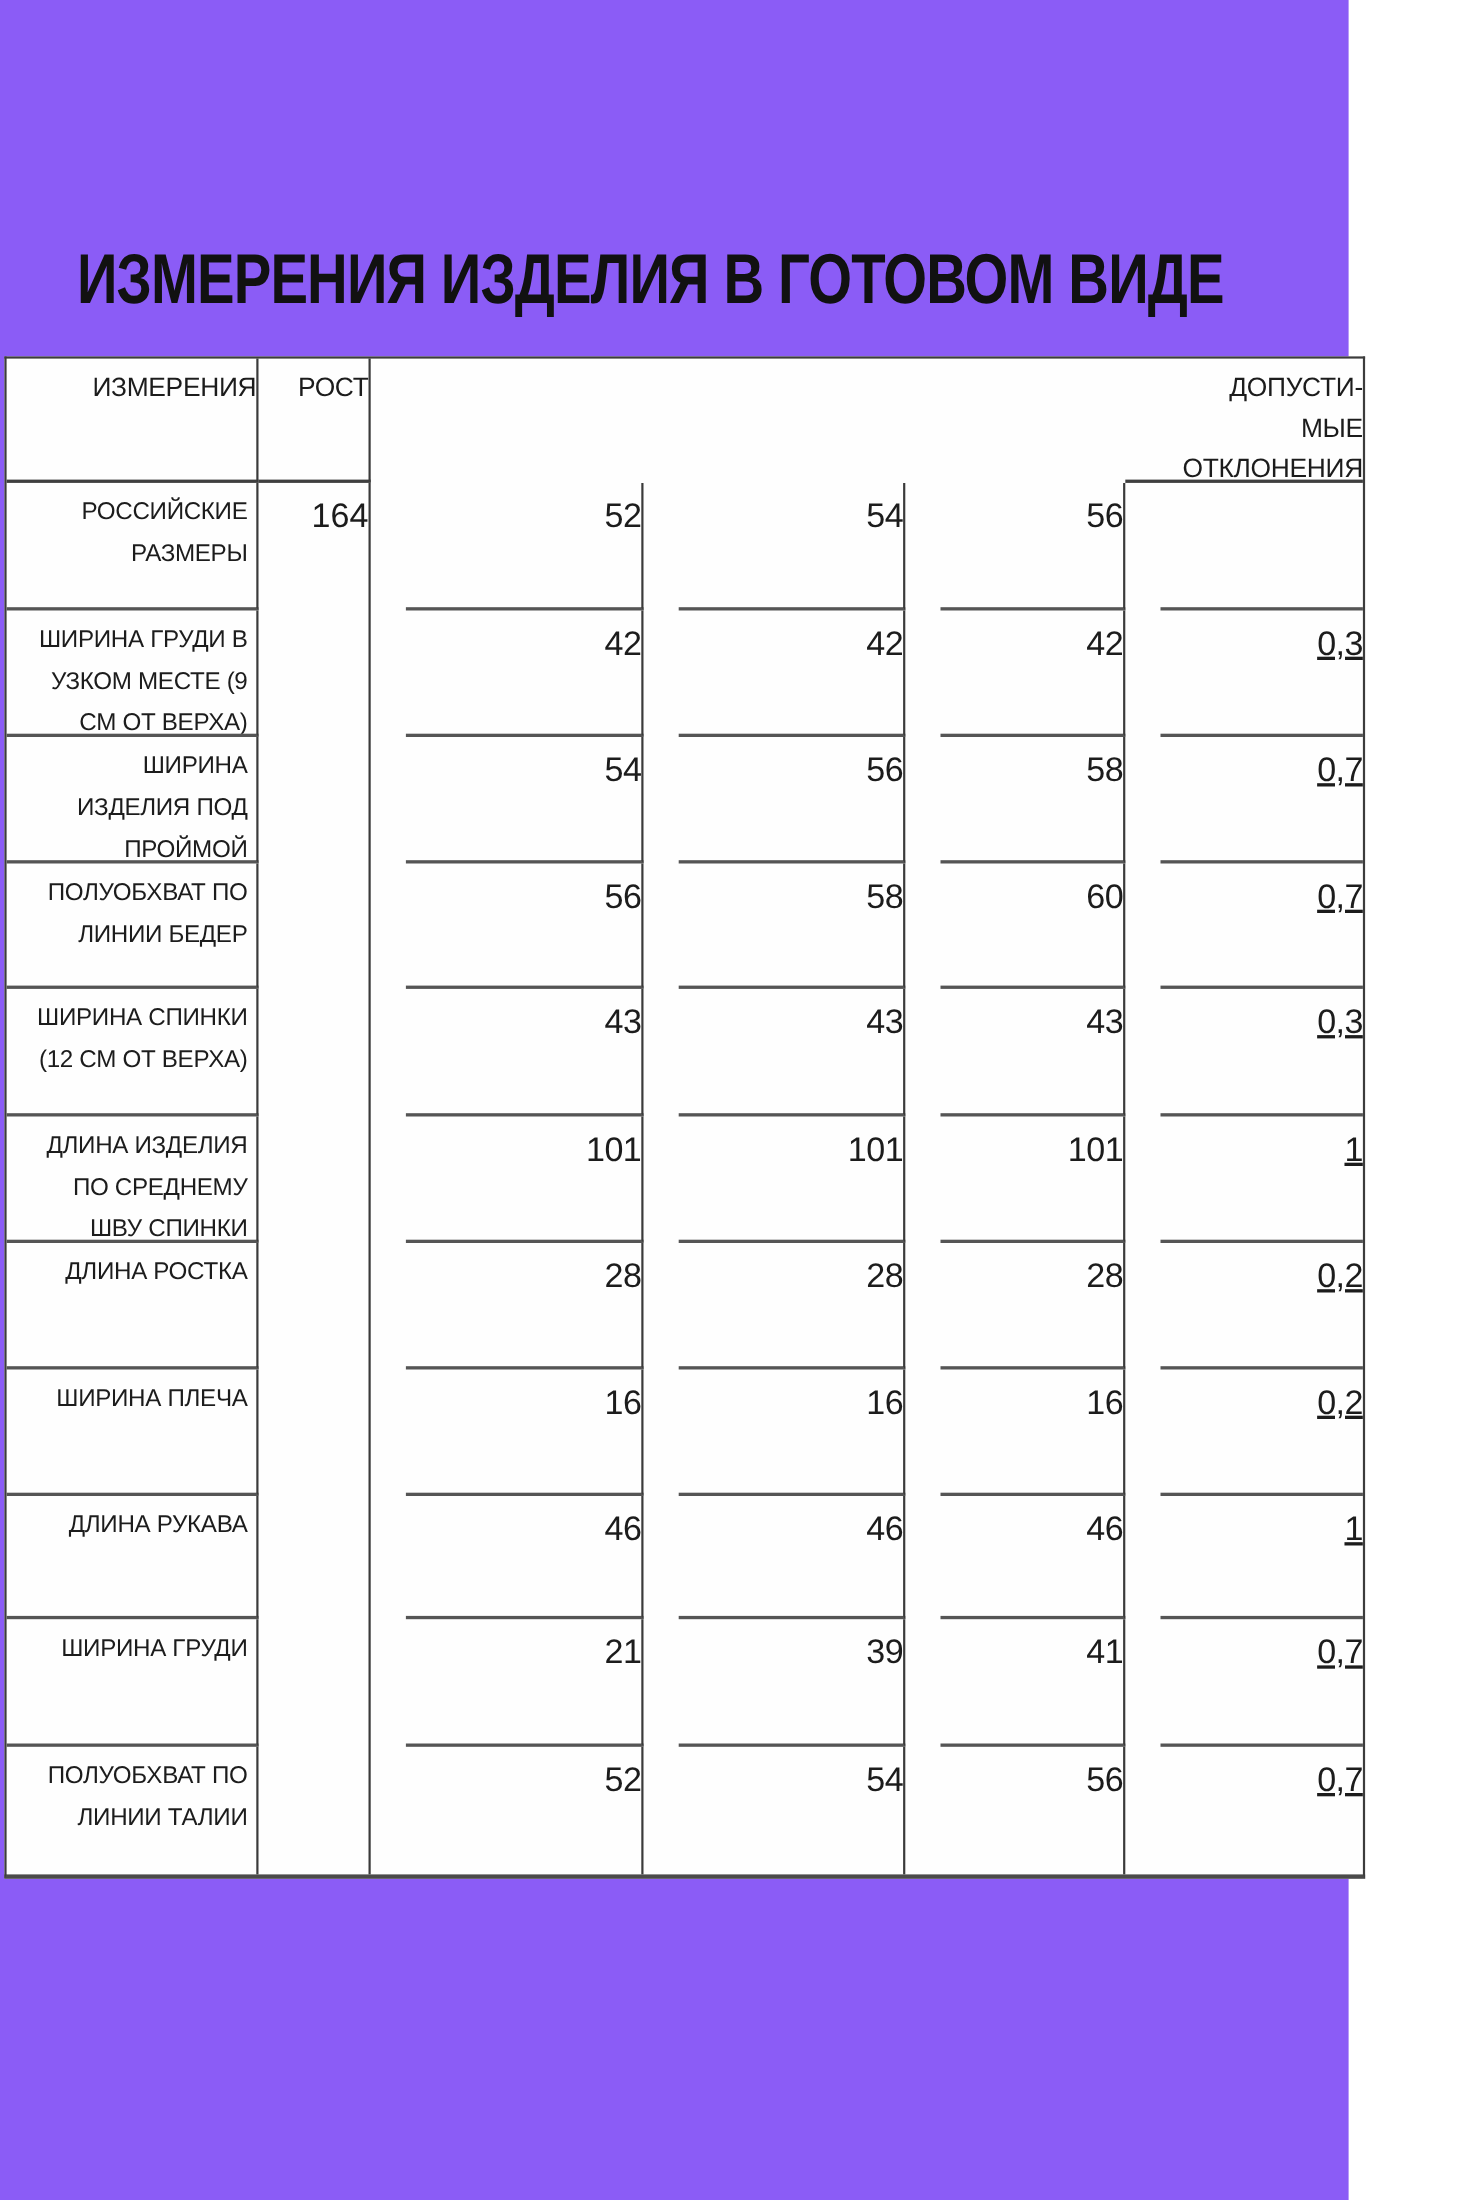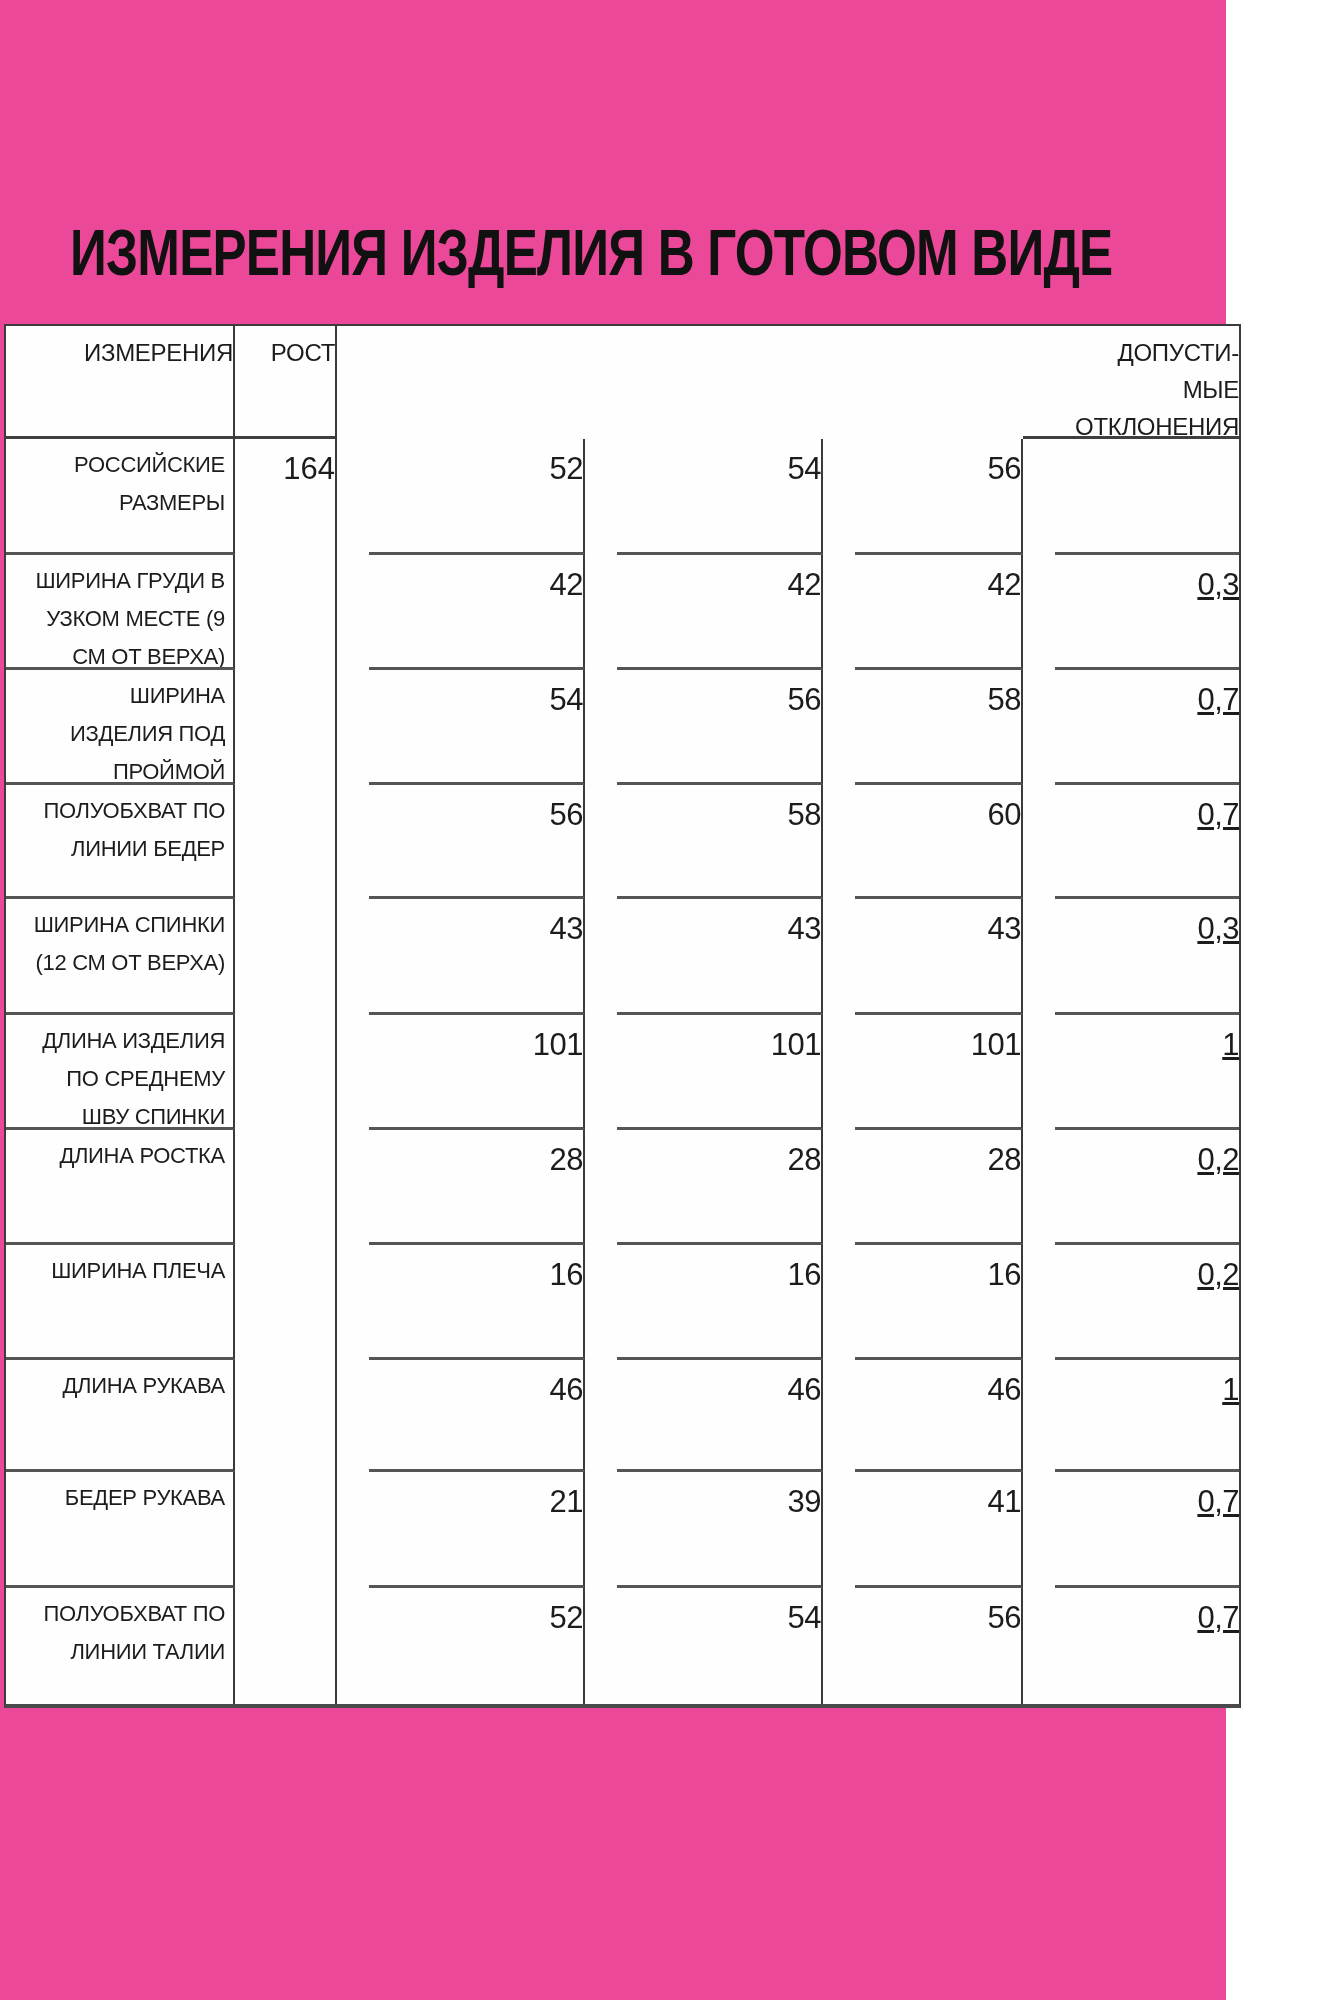--- a/index.html
+++ b/index.html
@@ -8,21 +8,21 @@
     width: 1333px;
     height: 2000px;
     background: #ffffff;
     font-family: "Liberation Sans", "DejaVu Sans", sans-serif;
     overflow: hidden;
   }
   #page {
     position: relative;
     width: 1226px;
     height: 2000px;
-    background: #ec4899;
+    background: #8b5cf6;
   }
   .doc-title {
     position: absolute;
     left: 70px;
     top: 218px;
     font-size: 64px;
     font-weight: bold;
     color: #111111;
     letter-spacing: -1px;
     white-space: nowrap;
@@ -163,21 +163,21 @@
     <div class="cell value-cell vline hline c4" style="grid-row:9">16</div>
     <div class="cell value-cell vline hline c5" style="grid-row:9">16</div>
     <div class="cell value-cell hline c6" style="grid-row:9">0,2</div>
 
     <div class="cell label-cell vline hline c1" style="grid-row:10">ДЛИНА РУКАВА</div>
     <div class="cell value-cell vline hline c3" style="grid-row:10">46</div>
     <div class="cell value-cell vline hline c4" style="grid-row:10">46</div>
     <div class="cell value-cell vline hline c5" style="grid-row:10">46</div>
     <div class="cell value-cell hline c6" style="grid-row:10">1</div>
 
-    <div class="cell label-cell vline hline c1" style="grid-row:11">БЕДЕР РУКАВА</div>
+    <div class="cell label-cell vline hline c1" style="grid-row:11">ШИРИНА ГРУДИ</div>
     <div class="cell value-cell vline hline c3" style="grid-row:11">21</div>
     <div class="cell value-cell vline hline c4" style="grid-row:11">39</div>
     <div class="cell value-cell vline hline c5" style="grid-row:11">41</div>
     <div class="cell value-cell hline c6" style="grid-row:11">0,7</div>
 
     <div class="cell label-cell vline c1" style="grid-row:12">ПОЛУОБХВАТ ПО
 ЛИНИИ ТАЛИИ</div>
     <div class="cell value-cell vline c3" style="grid-row:12">52</div>
     <div class="cell value-cell vline c4" style="grid-row:12">54</div>
     <div class="cell value-cell vline c5" style="grid-row:12">56</div>

